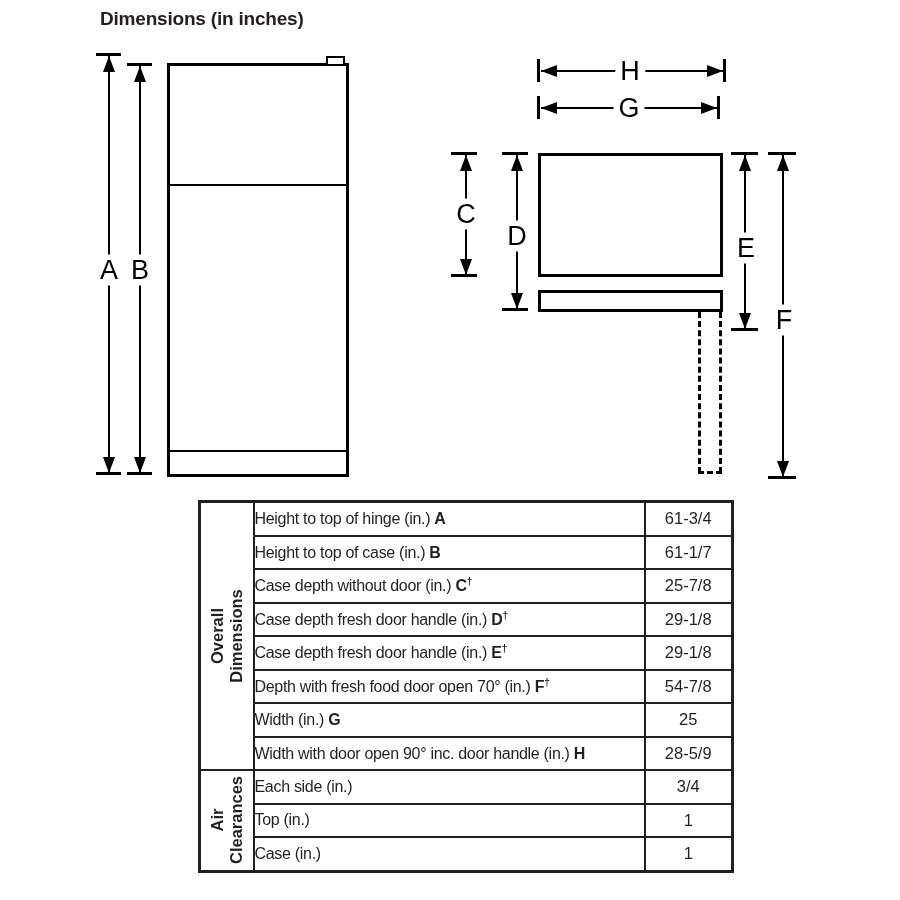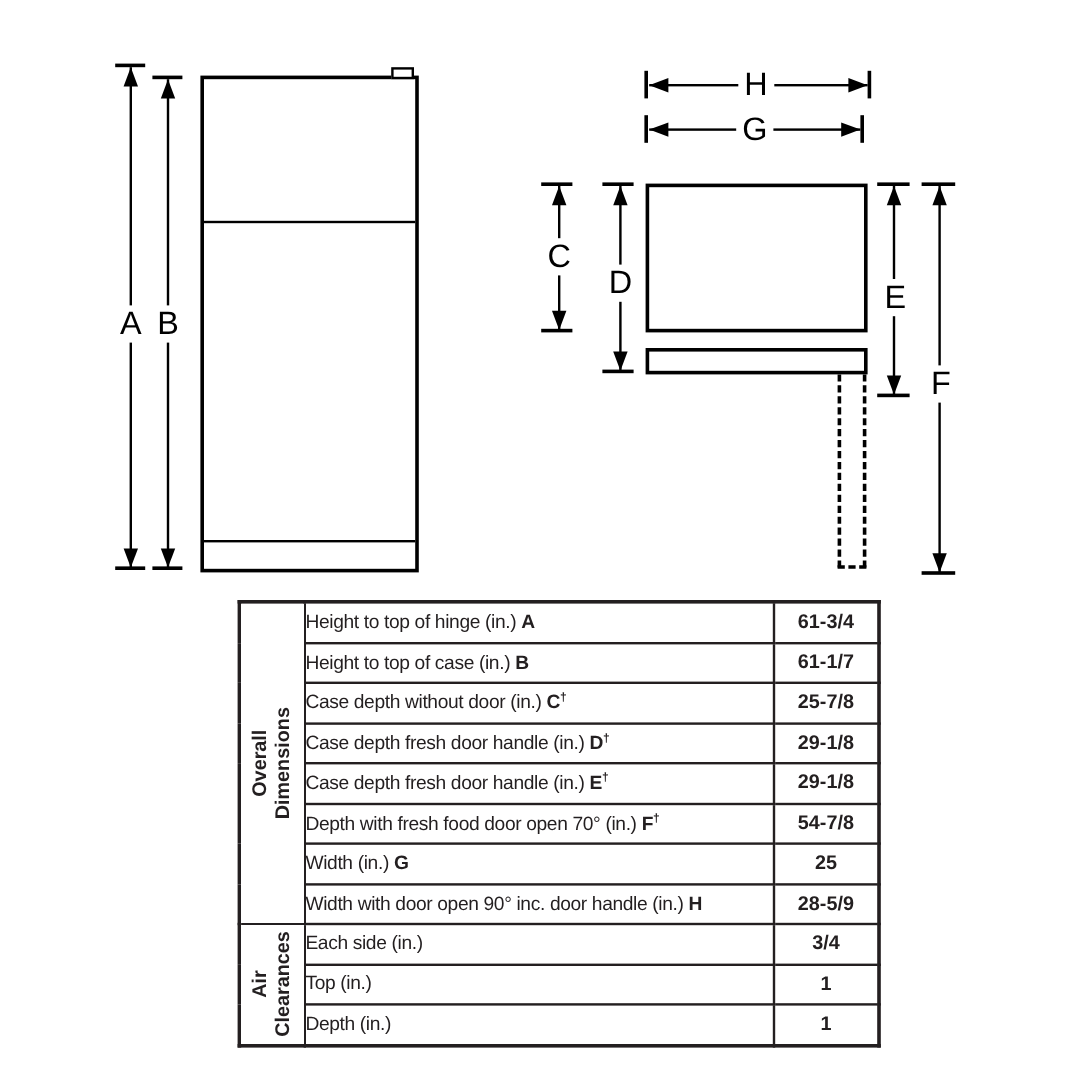--- a/index.html
+++ b/index.html
@@ -33,36 +33,37 @@
     position:absolute; left:198px; top:500px;
     border-collapse:collapse; table-layout:fixed; width:535px;
     font-size:16px; color:#231f20;
   }
   .dim-table td, .dim-table th { border:2px solid #231f20; padding:0; }
   .dim-table { border:3px solid #231f20; }
   .cell-label {
     height:31.5px; padding-left:12px; text-align:left; font-weight:normal;
     letter-spacing:-0.3px; white-space:nowrap; overflow:hidden;
   }
-  .cell-value { text-align:center; font-weight:bold; font-size:16.5px; }
+  .cell-value { text-align:center; font-weight:normal; font-size:16.5px; }
   .row-key { font-weight:bold; }
   .dagger { font-size:10px; font-weight:bold; }
   .vhead { position:relative; width:54px; background:#fff; }
   .rot {
     position:absolute; left:50%; top:50%;
     transform:translate(-50%,-50%) rotate(-90deg);
     white-space:pre-line; text-align:center;
     font-weight:bold; font-size:16.5px; line-height:1.15; width:max-content; color:#231f20;
   }
 </style>
 </head>
 <body>
 
 <div class="canvas">
 
+  <div class="title">Dimensions (in inches)</div>
 
   <div>
 
     <div class="box" style="left:167px; top:63px; width:182px; height:414px;"></div>
     <div class="box" style="left:326px; top:56px; width:19px; height:10px; border-width:2.5px;"></div>
     <div class="hline" style="left:170px; top:184px; width:176px;"></div>
     <div class="hline" style="left:170px; top:450px; width:176px;"></div>
 
     <div>
       <div class="tick-h" style="left:96px; top:53px;"></div>
@@ -198,19 +199,19 @@
 Clearances</div>
         </th>
         <td class="cell-label"><span>Each side (in.)</span></td>
         <td class="cell-value">3/4</td>
       </tr>
       <tr>
         <td class="cell-label"><span>Top (in.)</span></td>
         <td class="cell-value">1</td>
       </tr>
       <tr>
-        <td class="cell-label"><span>Depth (in.)</span></td>
+        <td class="cell-label"><span>Case (in.)</span></td>
         <td class="cell-value">1</td>
       </tr>
     </tbody>
   </table>
 
 </div>
 
 </body></html>

